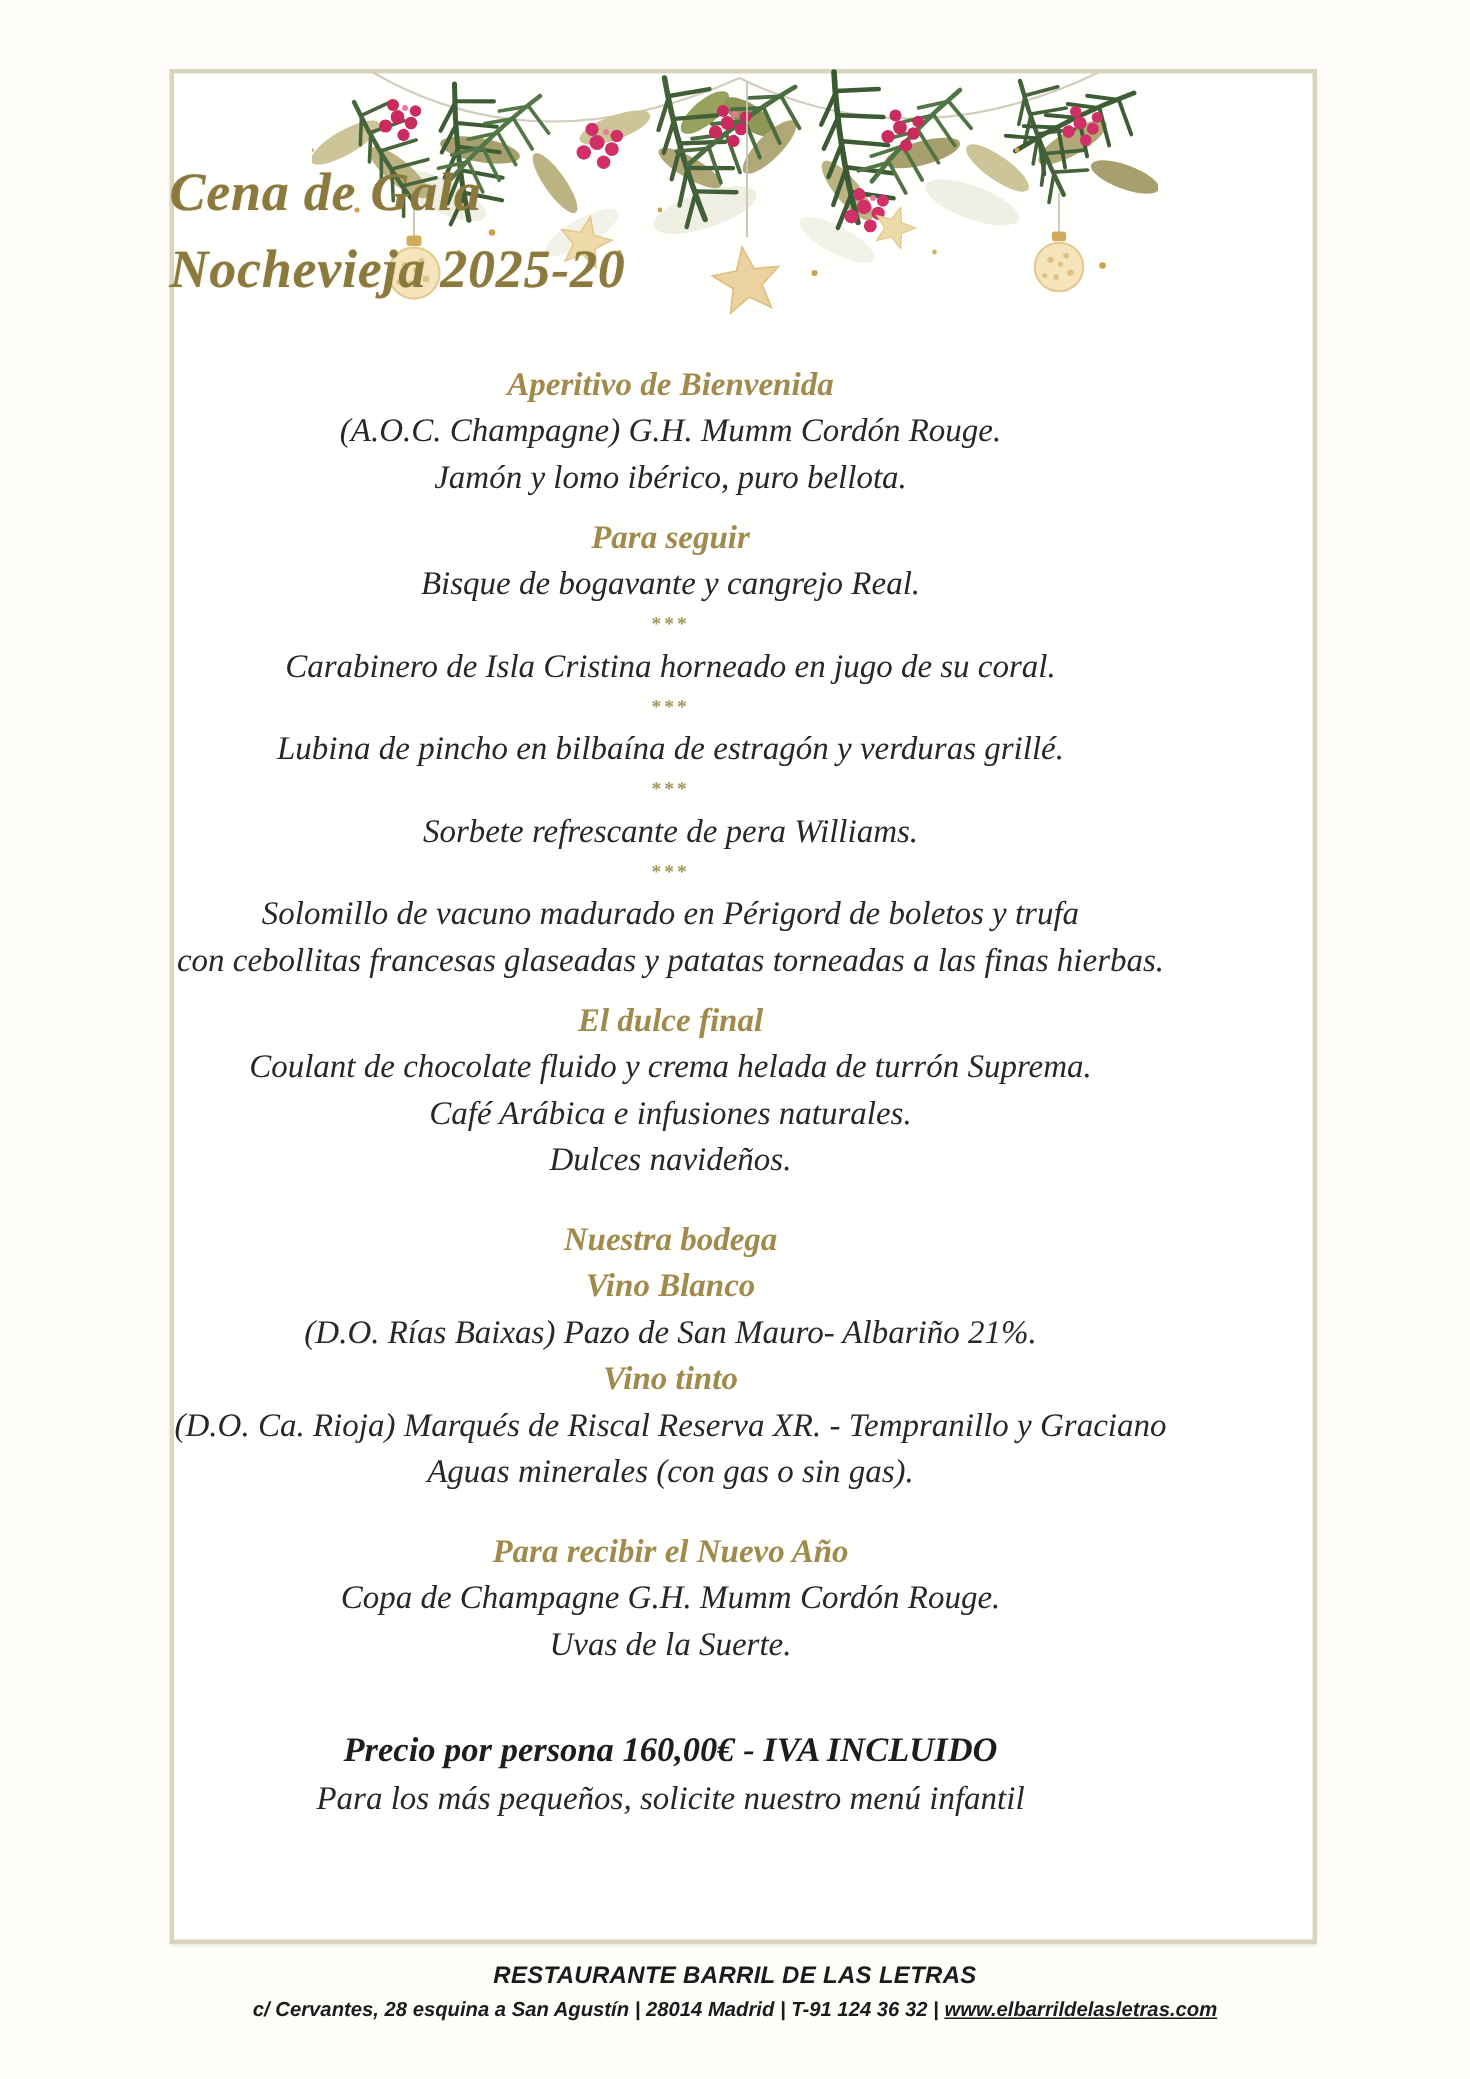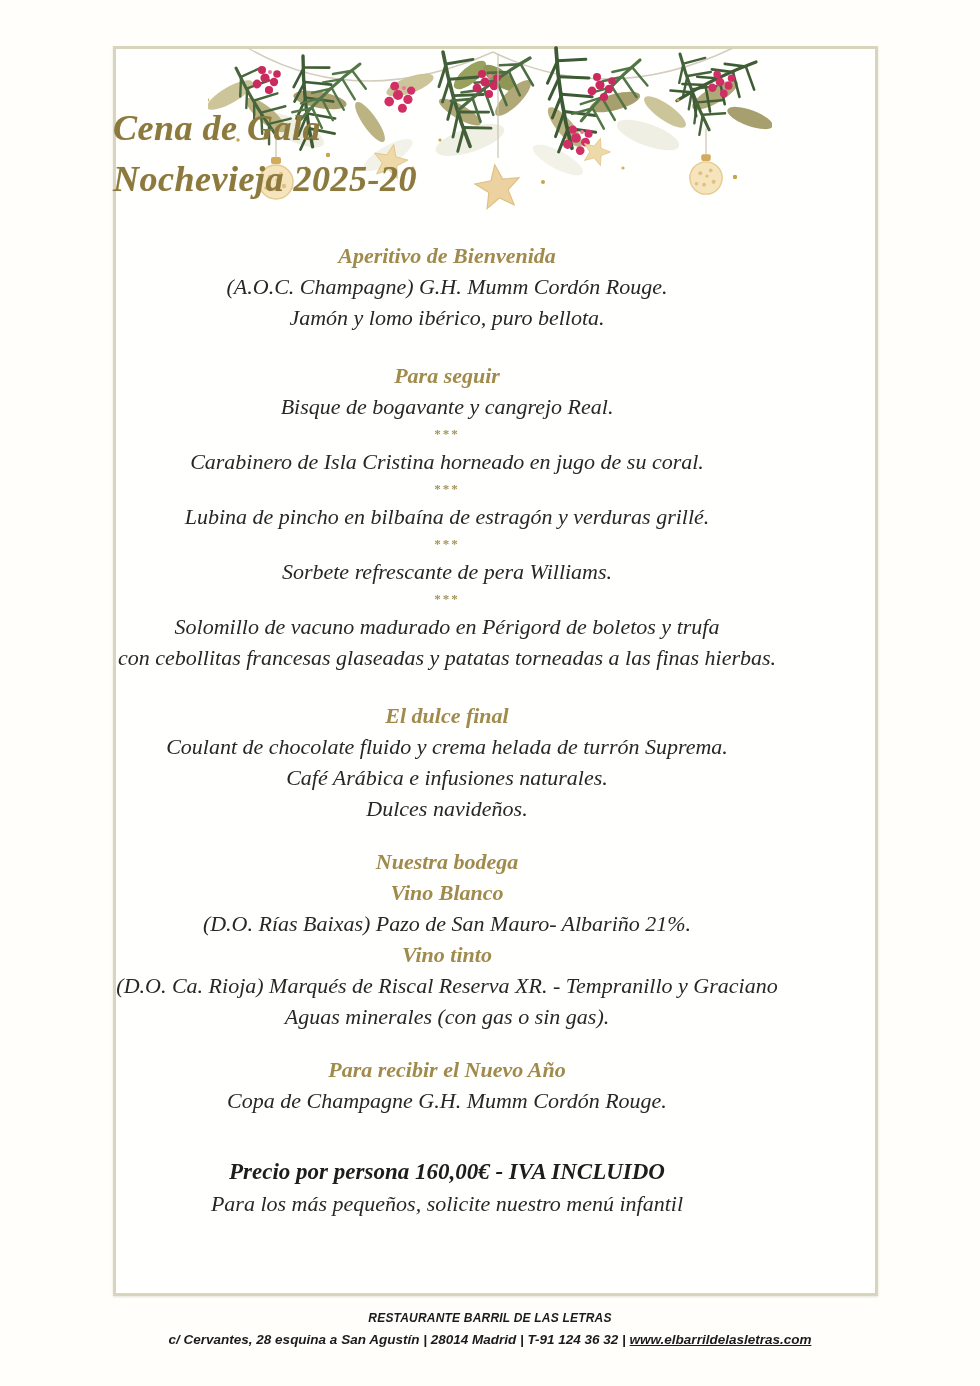--- a/index.html
+++ b/index.html
@@ -40,36 +40,36 @@
     font-size:22px; line-height:31px;
   }
   .dish {
     color:#272727; font-style:italic;
     font-size:22px; line-height:31px;
   }
   .sep {
     color:#a3945a; font-size:13px; font-weight:bold;
     line-height:24px; height:24px; letter-spacing:2px;
   }
-  .gap { margin-top:27px; }
+  .gap { margin-top:9px; }
   .gap-sm { margin-top:22px; }
   .price-line {
     color:#1d1d1d; font-weight:bold; font-style:italic;
     font-size:23px; line-height:32px; margin-top:40px;
   }
   .children-note {
     color:#272727; font-style:italic; font-size:22px; line-height:32px;
   }
   .footer {
     position:absolute; left:0; top:1307px; width:980px;
     text-align:center; z-index:1;
     font-family:"Liberation Sans", sans-serif;
     font-weight:bold; font-style:italic; color:#1b1b1b;
   }
-  .footer-name { font-size:12px; line-height:22px; letter-spacing:.2px; }
+  .footer-name { font-size:16px; line-height:22px; letter-spacing:.2px; }
   .footer-address { font-size:13.5px; line-height:22px; }
   .website { text-decoration:underline; cursor:pointer; }
 </style>
 </head>
 <body>
 
 <div class="frame"></div>
 
 <div class="decoration">
   <svg width="564" height="198" viewBox="0 0 564 198" xmlns="http://www.w3.org/2000/svg">
@@ -206,20 +206,21 @@
 
   <div class="heading gap-sm">Nuestra bodega</div>
   <div class="heading">Vino Blanco</div>
   <div class="dish">(D.O. Rías Baixas) Pazo de San Mauro- Albariño 21%.</div>
   <div class="heading">Vino tinto</div>
   <div class="dish">(D.O. Ca. Rioja) Marqués de Riscal Reserva XR. - Tempranillo y Graciano</div>
   <div class="dish">Aguas minerales (con gas o sin gas).</div>
 
   <div class="heading gap-sm">Para recibir el Nuevo Año</div>
   <div class="dish">Copa de Champagne G.H. Mumm Cordón Rouge.</div>
+  <div class="dish">Uvas de la Suerte.</div>
 
   <div class="price-line">Precio por persona 160,00€ - IVA INCLUIDO</div>
   <div class="children-note">Para los más pequeños, solicite nuestro menú infantil</div>
 
 </div>
 
 <div class="footer">
   <div class="footer-name">RESTAURANTE BARRIL DE LAS LETRAS</div>
   <div class="footer-address">
     <span>c/ Cervantes, 28 esquina a San Agustín | 28014 Madrid | T-91 124 36 32 |</span>

